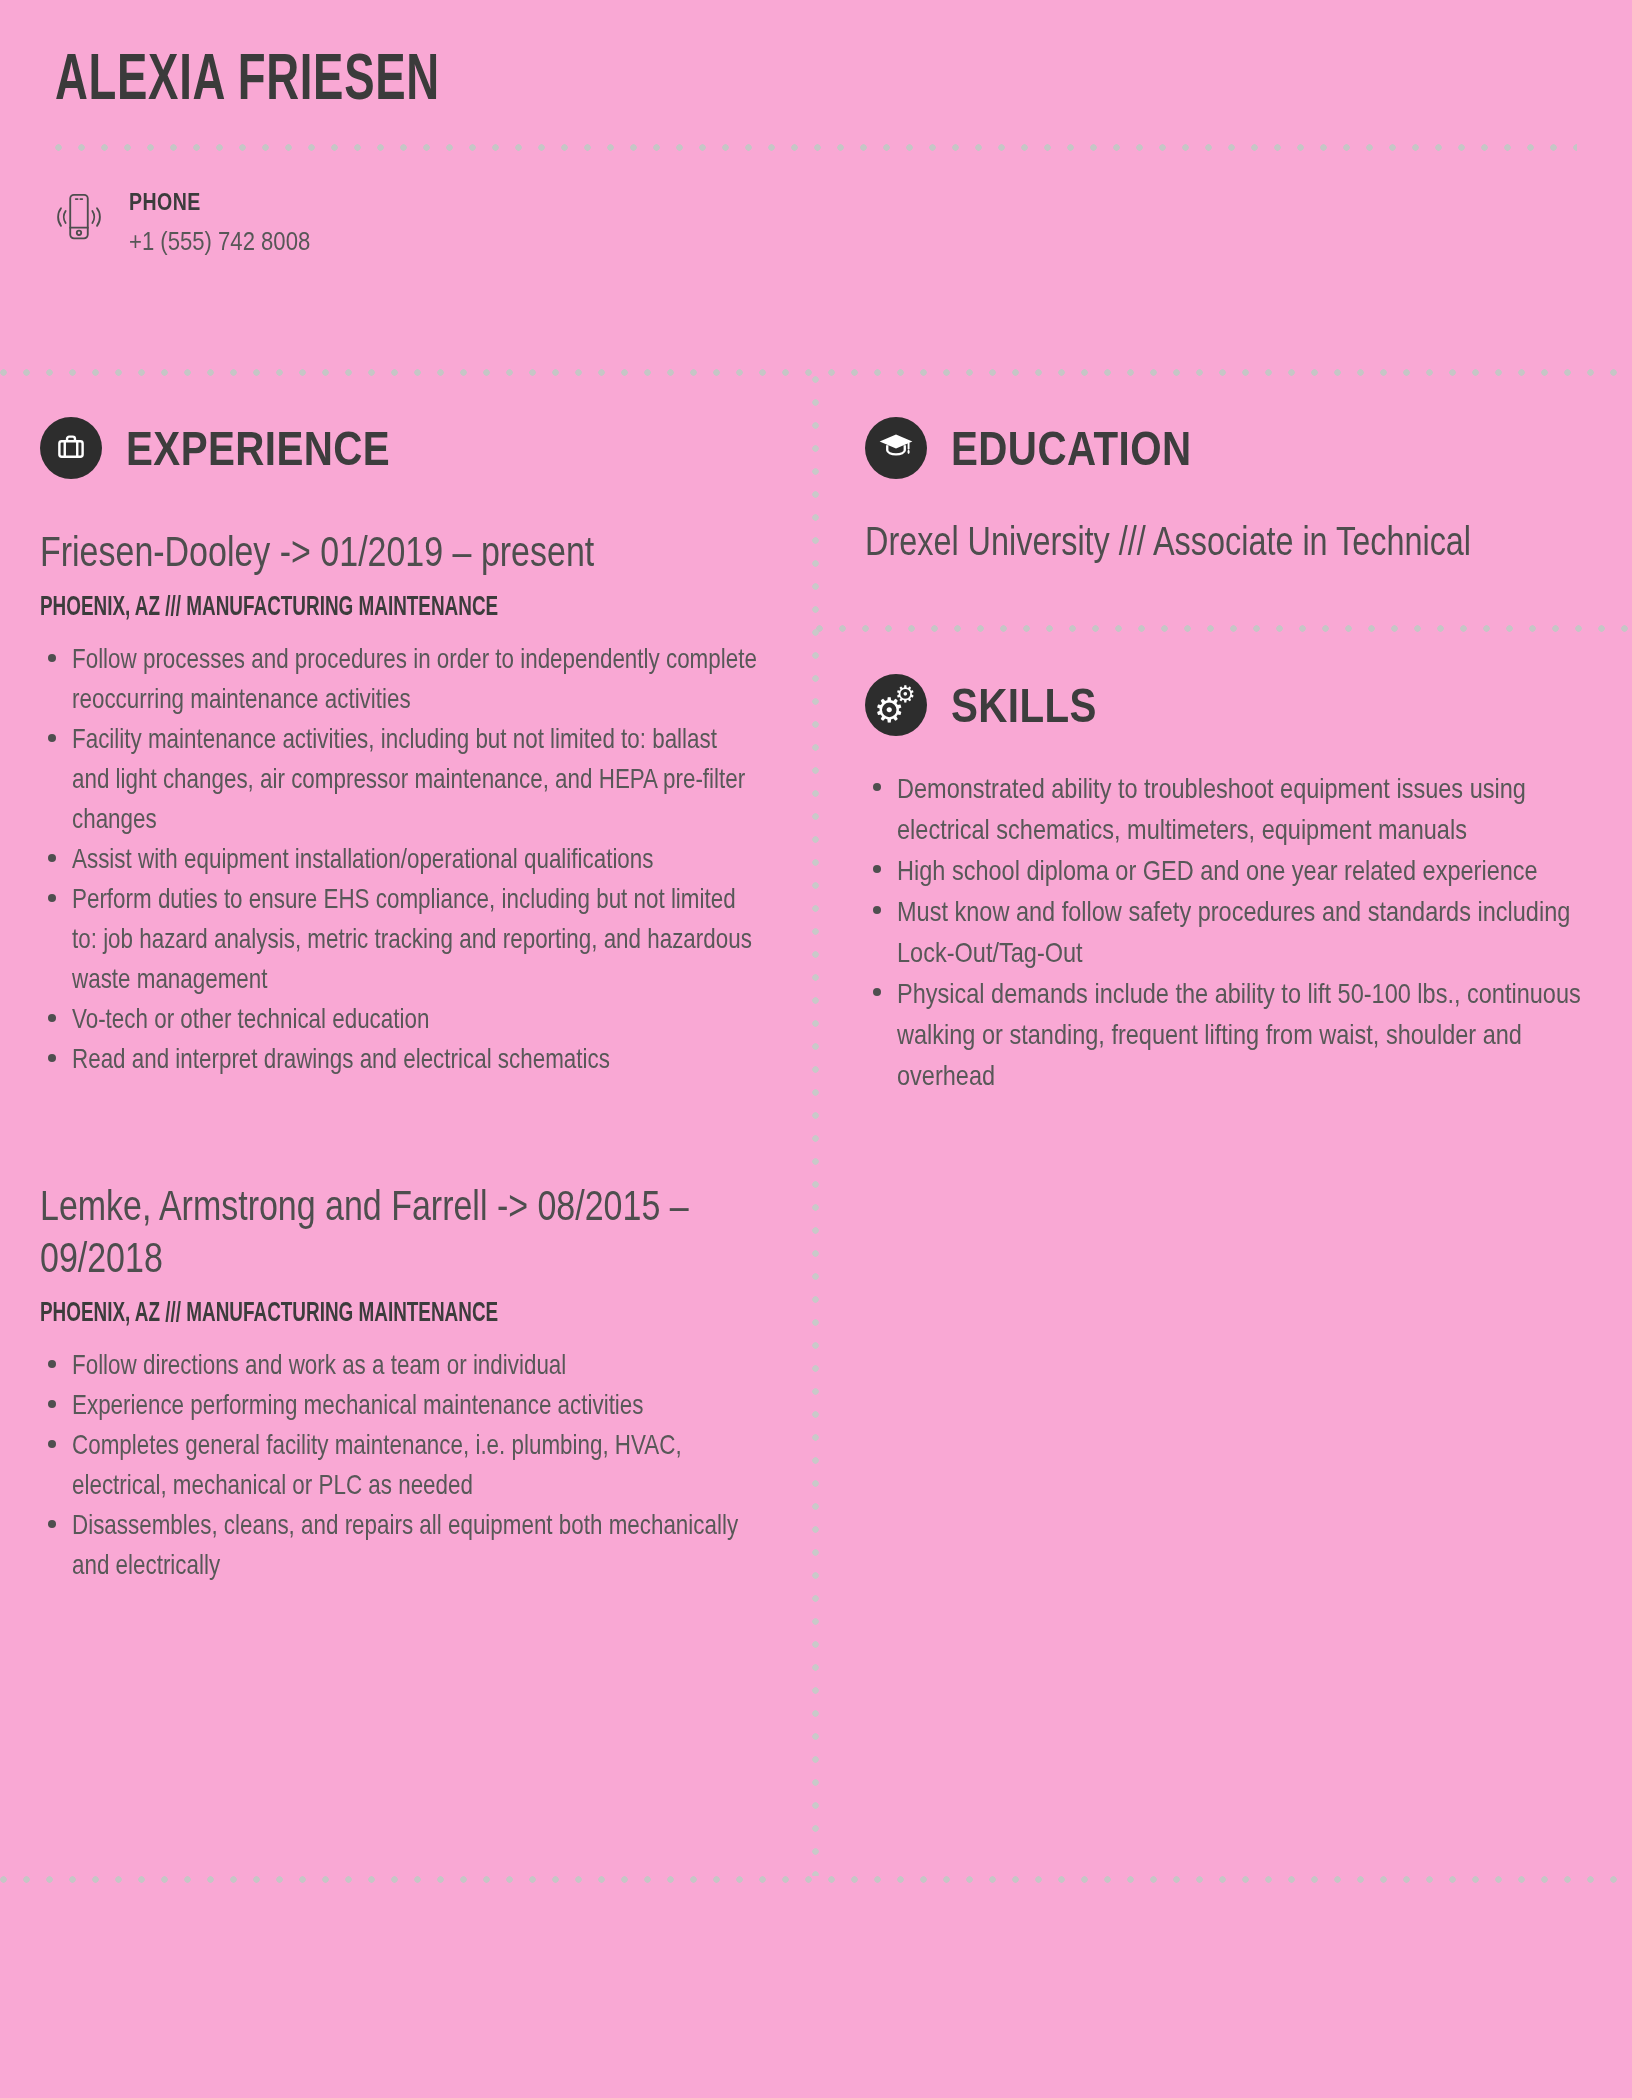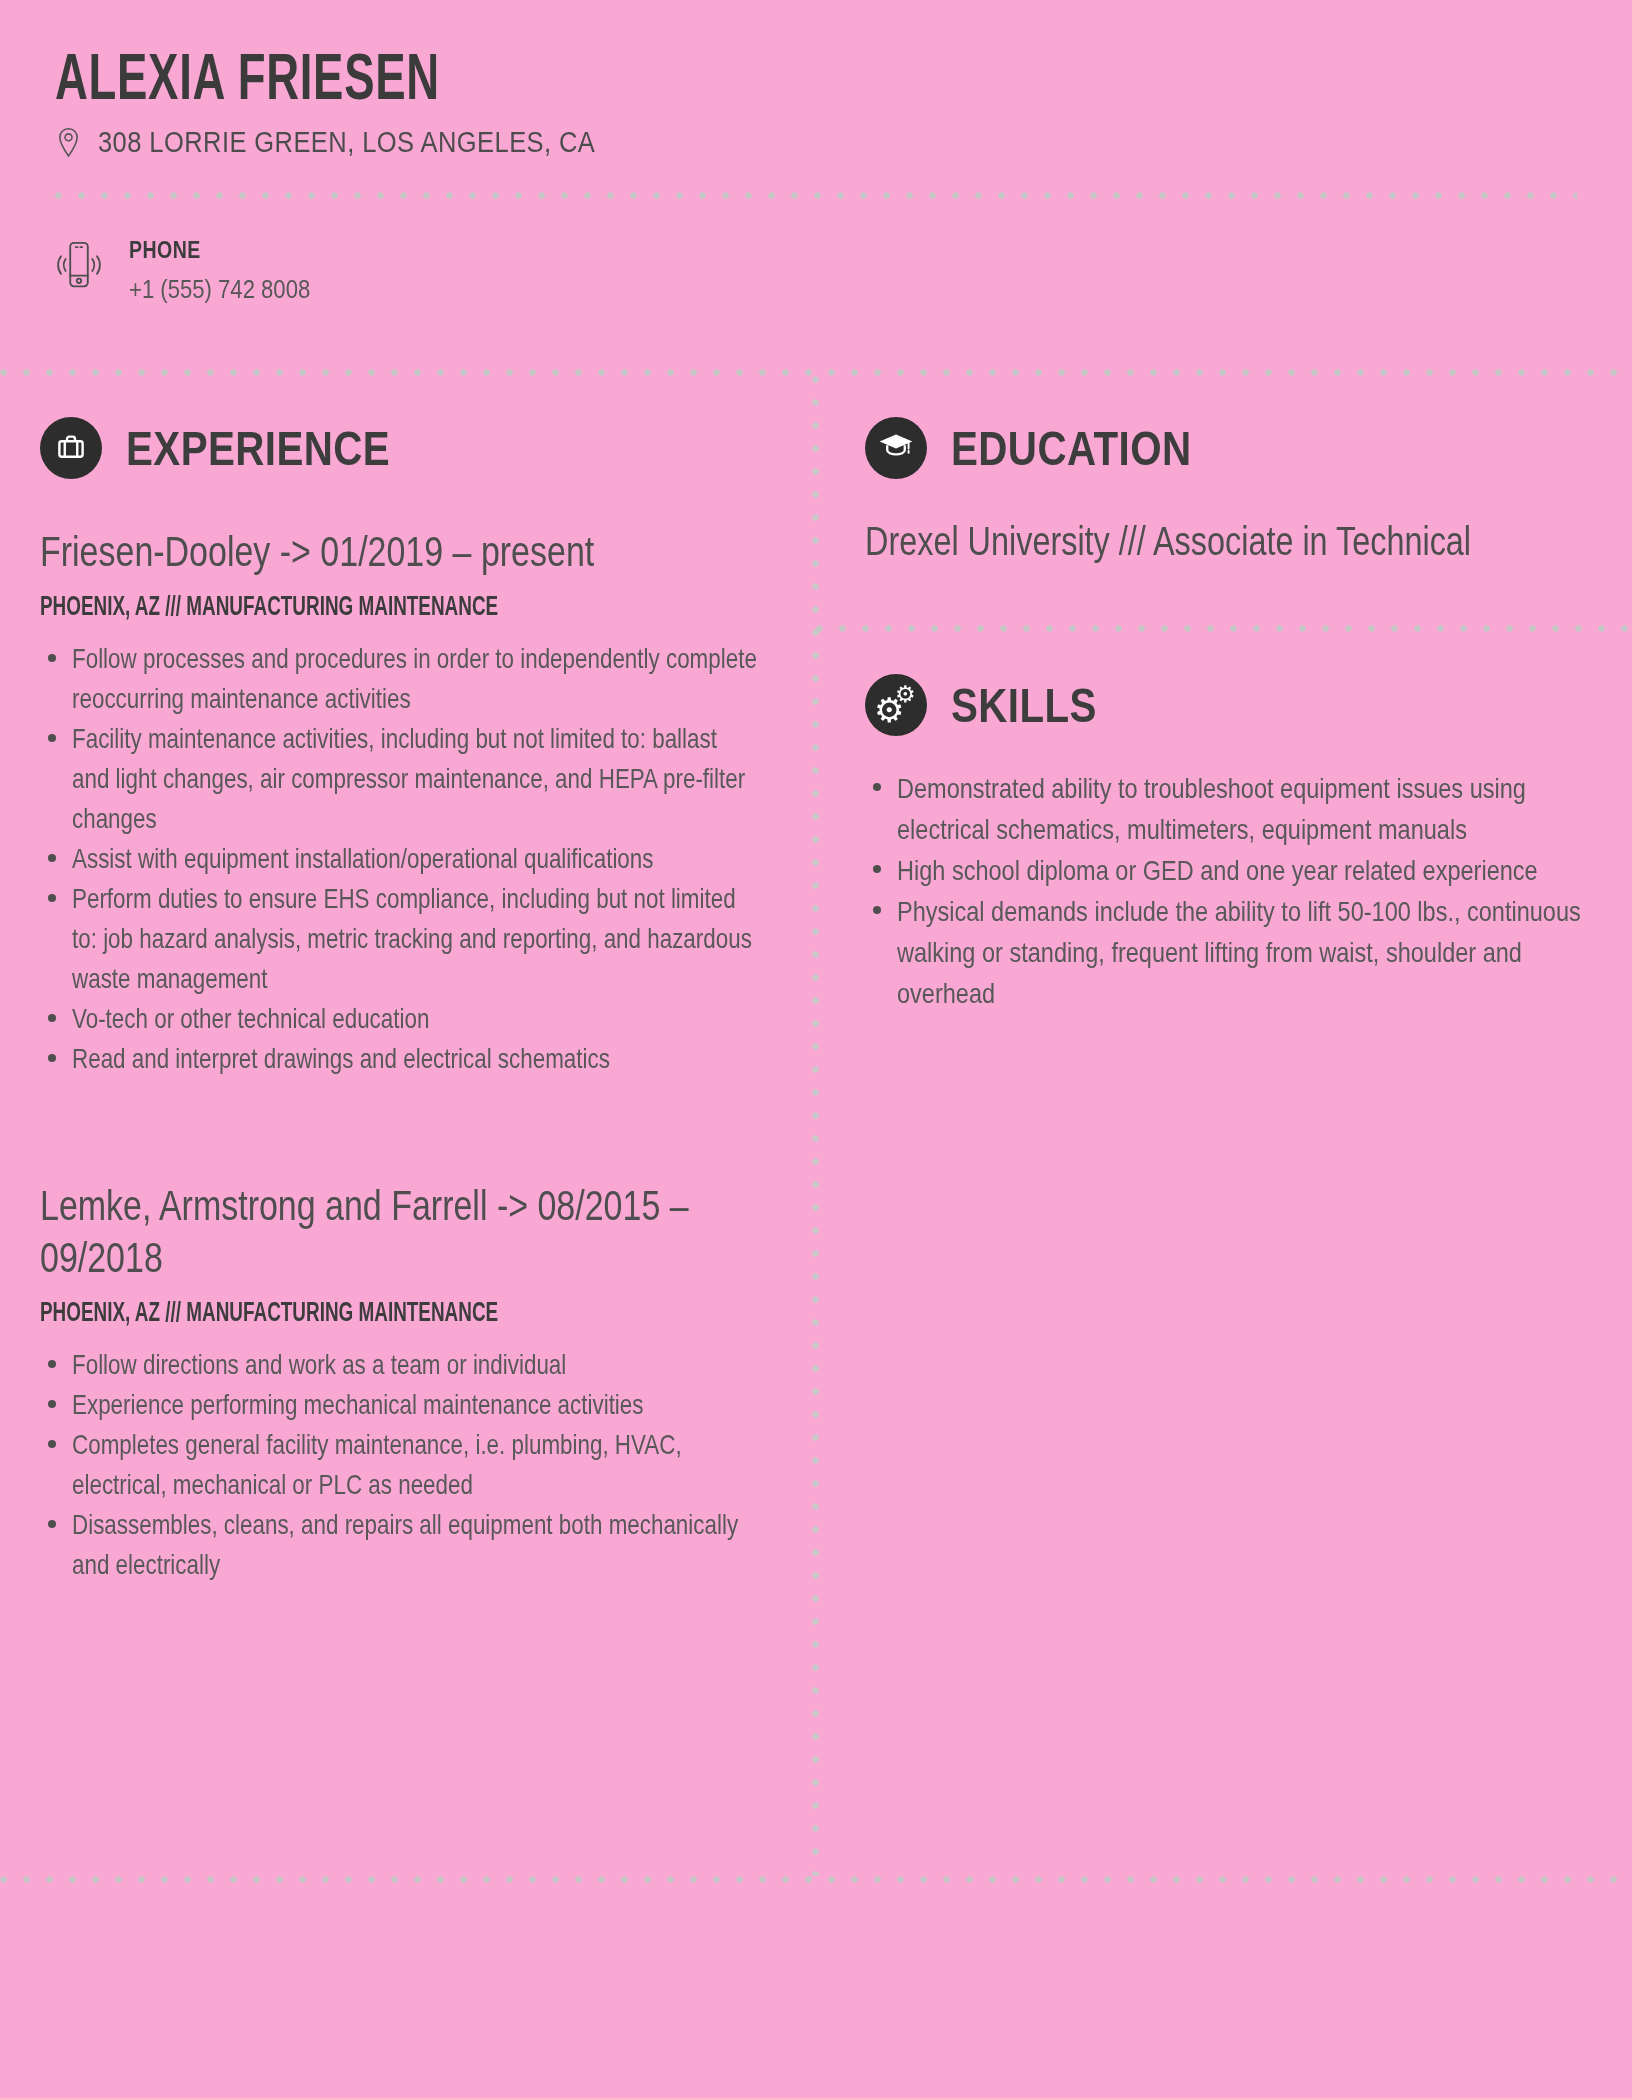--- a/index.html
+++ b/index.html
@@ -98,27 +98,20 @@
   .gear-small { font-size:23px; left:30px; top:9px; }
 </style>
 </head>
 <body>
 
 <div class="page">
 
   <header>
     <h1 class="name">ALEXIA FRIESEN</h1>
 
-    <div class="addr-row">
-      <svg width="27" height="33" viewBox="0 0 24 28" fill="none" stroke="#555555" stroke-width="1.4">
-        <path d="M12 1.8C7.5 1.8 4.3 5.1 4.3 9.4c0 5.7 7.7 16.6 7.7 16.6s7.7-10.9 7.7-16.6C19.7 5.1 16.5 1.8 12 1.8z"></path>
-        <circle cx="12" cy="9.4" r="3.1"></circle>
-      </svg>
-      <span class="addr-text">308 LORRIE GREEN, LOS ANGELES, CA</span>
-    </div>
 
     <div class="dots-h header-rule"></div>
 
     <div class="contact-row">
       <svg width="48" height="58" viewBox="0 0 52 60" fill="none" stroke="#4d4d4d" stroke-width="2" stroke-linecap="round">
         <rect x="16.5" y="5" width="19" height="47" rx="4"></rect>
         <line x1="22.5" y1="9.5" x2="24.5" y2="9.5"></line>
         <line x1="27.5" y1="9.5" x2="29.5" y2="9.5"></line>
         <line x1="16.5" y1="40.5" x2="35.5" y2="40.5"></line>
         <circle cx="26" cy="46" r="2.4"></circle>
@@ -239,20 +232,24 @@
           <li>
           <span class="b-dot"></span>
           <span class="b-text">Demonstrated ability to troubleshoot equipment issues using electrical schematics, multimeters, equipment manuals</span>
         </li>
           <li>
           <span class="b-dot"></span>
           <span class="b-text">High school diploma or GED and one year related experience</span>
         </li>
           <li>
           <span class="b-dot"></span>
+          <span class="b-text">Must know and follow safety procedures and standards including Lock-Out/Tag-Out</span>
+        </li>
+          <li>
+          <span class="b-dot"></span>
           <span class="b-text">Physical demands include the ability to lift 50-100 lbs., continuous walking or standing, frequent lifting from waist, shoulder and overhead</span>
         </li>
         </ul>
     </section>
   </div>
 
   <div class="dots-v v-rule"></div>
   <div class="dots-h rule-bottom-full"></div>
 
 </div>

